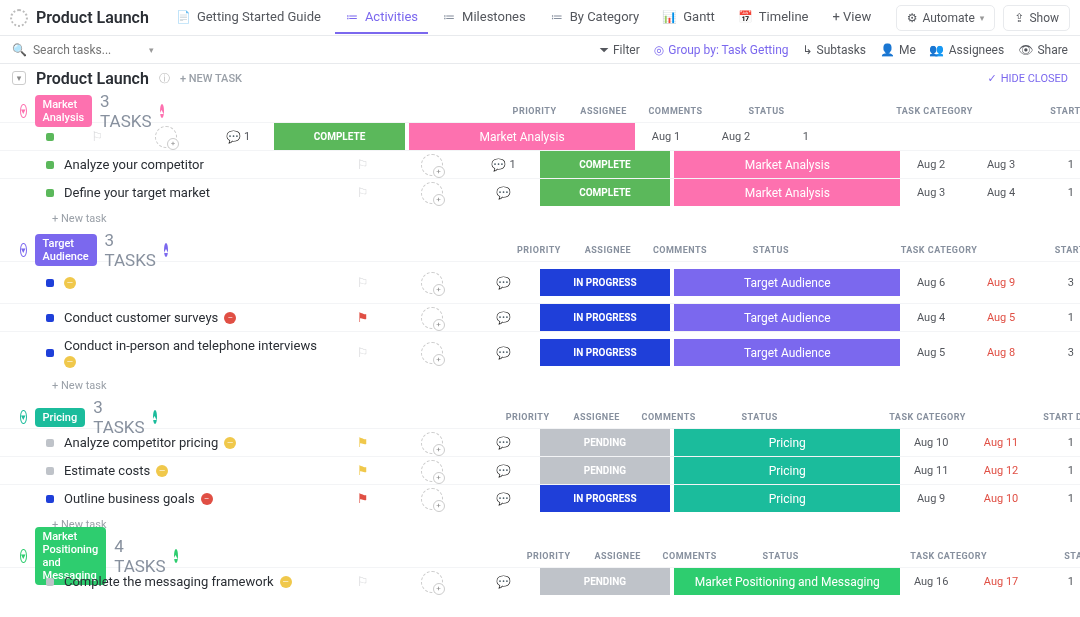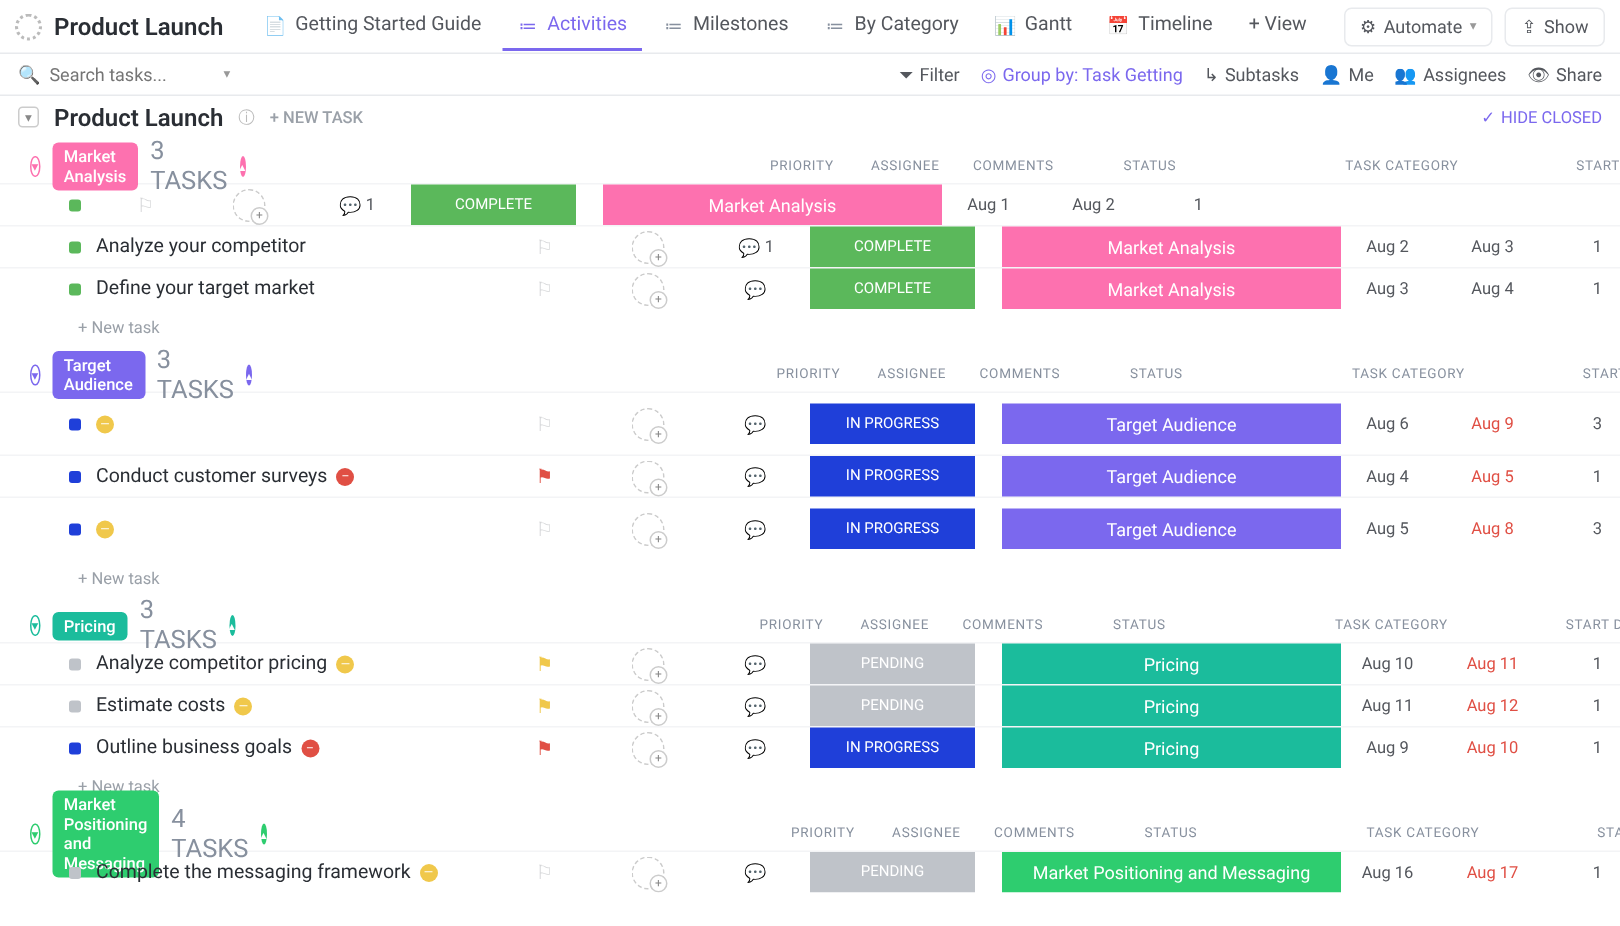--- a/index.html
+++ b/index.html
@@ -27,41 +27,41 @@
 .info{color:#bbb;font-size:11px}
 .newt{color:#9aa0a8;font-size:11px;font-weight:500}
 .hide{color:#7b68ee;font-size:11px;margin-left:auto;display:flex;align-items:center;gap:4px}
 .group{margin-top:8px}
 .ghdr{display:flex;align-items:center;height:22px;padding:0 20px;gap:8px}
 .gcaret{width:14px;height:14px;border-radius:50%;display:flex;align-items:center;justify-content:center;font-size:9px;cursor:pointer}
 .gpill{padding:3px 8px;border-radius:4px;font-size:11px;font-weight:500;color:#fff}
 .gcount{font-size:17px;color:#87909e}
 .gcoll{width:14px;height:14px;border-radius:50%;display:flex;align-items:center;justify-content:center;font-size:8px;color:#fff}
 .cols{display:flex;padding-left:46px}
-.colh{font-size:9px;font-weight:400;color:#87909e;letter-spacing:.5px;text-align:center}
+.colh{font-size:9px;font-weight:700;color:#87909e;letter-spacing:.5px;text-align:center}
 .c-name{width:284px;text-align:left}
 .c-pri{width:66px}
 .c-asg{width:72px}
 .c-cmt{width:72px}
 .c-sts{width:110px}
 .c-cat{width:226px}
 .c-sd{width:62px}
 .row{display:flex;align-items:center;height:28px;padding-left:46px;border-top:1px solid #f3f4f6}
 .sq{width:8px;height:8px;border-radius:2px;margin-right:10px}
 .tname{width:266px;font-size:13px;color:#2a2e34;display:flex;align-items:center;gap:6px}
 .badge{width:12px;height:12px;border-radius:50%;display:inline-flex;align-items:center;justify-content:center;font-size:8px;color:#fff}
 .flag{width:66px;text-align:center;font-size:13px;color:#d5d6d8}
 .flag.red{color:#e04f44}
 .flag.yellow{color:#f0c84b}
 .asg{width:72px;display:flex;justify-content:center}
 .asg-c{width:22px;height:22px;border:1px dashed #ccc;border-radius:50%;position:relative}
 .asg-c::after{content:"+";position:absolute;right:-3px;bottom:-3px;width:10px;height:10px;background:#fff;border:1px solid #ccc;border-radius:50%;font-size:8px;display:flex;align-items:center;justify-content:center;color:#888}
 .cmt{width:72px;display:flex;justify-content:center;align-items:center;gap:3px;color:#c0c4cc;font-size:12px}
 .cmt span{color:#54575d;font-size:11px}
-.sts{width:110px;height:27px;display:flex;align-items:center;justify-content:center;font-size:10px;font-weight:400;color:#fff;margin-right:18px}
+.sts{width:131px;height:27px;display:flex;align-items:center;justify-content:center;font-size:10px;font-weight:700;color:#fff;margin-right:4px}
 .cat{width:226px;height:27px;display:flex;align-items:center;justify-content:center;font-size:12px;color:#fff}
 .sd{width:62px;text-align:center;font-size:11px;color:#54575d}
 .dd{width:78px;text-align:center;font-size:11px;color:#54575d}
 .dd.red{color:#e04f44}
 .dur{width:40px;text-align:right;font-size:11px;color:#54575d;padding-right:6px}
 .row.tall{height:42px}
 .row.tall .tname{flex-direction:column;align-items:flex-start;gap:3px}
 .addtask{padding:6px 0 6px 52px;font-size:11px;color:#9aa0a8;cursor:pointer}
 </style>
 </head>
@@ -258,20 +258,21 @@
       <div class="cmt">💬</div>
       <div class="sts" style="background:#1f3fd9">IN PROGRESS</div>
       <div class="cat" style="background:#7b68ee">Target Audience</div>
       <div class="sd">Aug 4</div>
       <div class="dd red">Aug 5</div>
       <div class="dur">1</div>
     </div>
       <div class="row tall">
       <div class="sq" style="background:#1f3fd9"></div>
       <div class="tname">
+          <span>Conduct in-person and telephone interviews</span>
           <span class="badge" style="background:#f0c84b">—</span>
         </div>
       <div class="flag">⚐</div>
       <div class="asg">
           <div class="asg-c"></div>
         </div>
       <div class="cmt">💬</div>
       <div class="sts" style="background:#1f3fd9">IN PROGRESS</div>
       <div class="cat" style="background:#7b68ee">Target Audience</div>
       <div class="sd">Aug 5</div>

